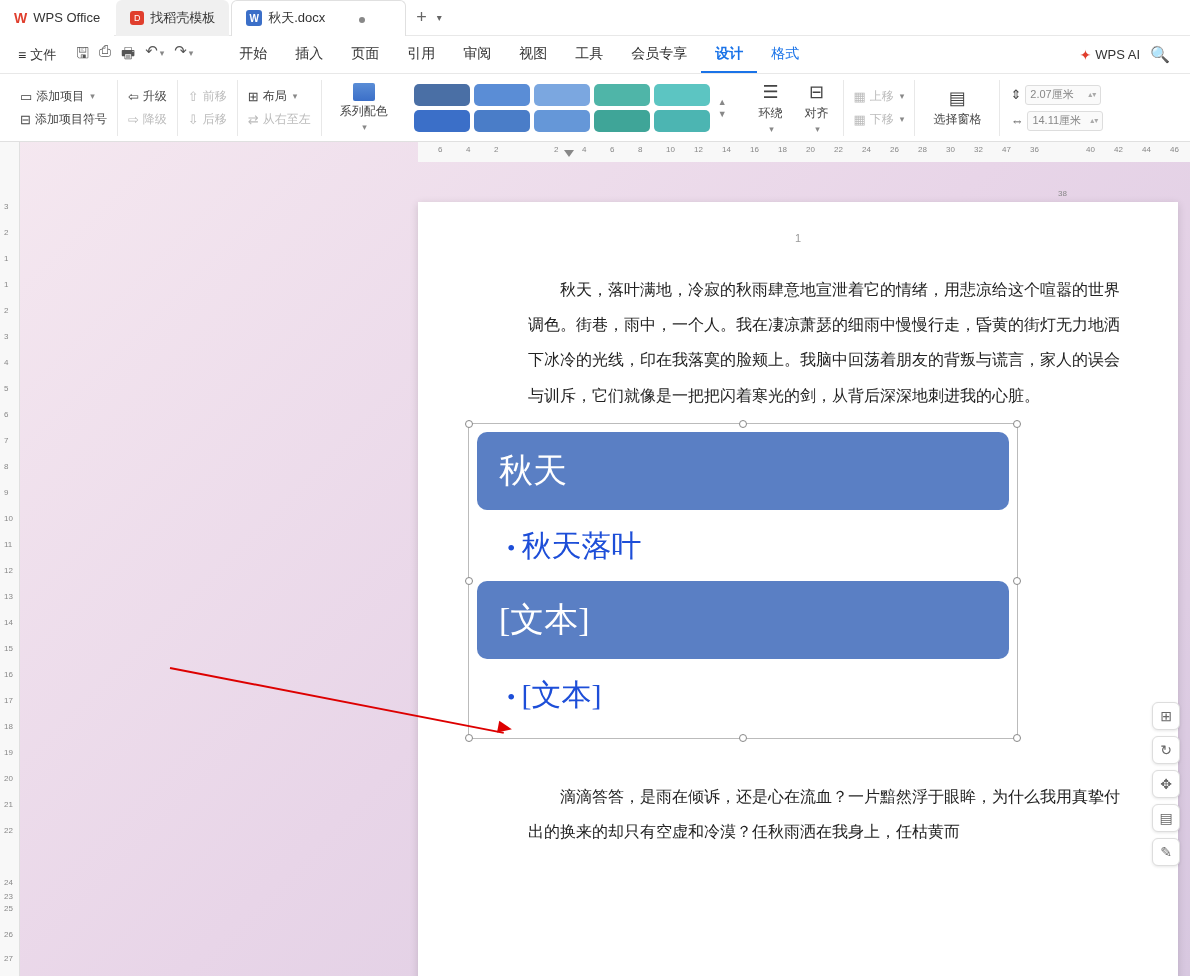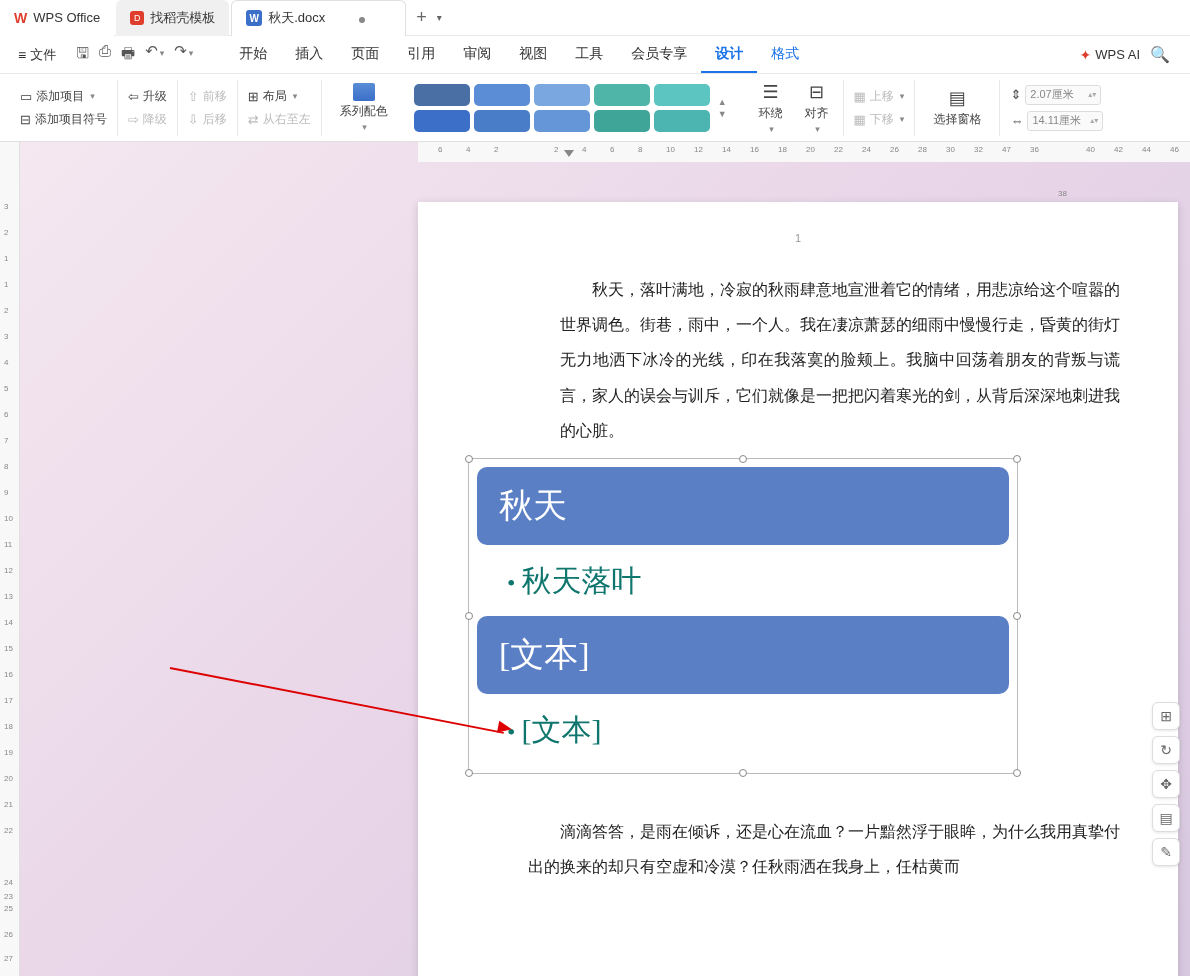--- a/index.html
+++ b/index.html
@@ -59,31 +59,31 @@
 .vruler { width: 20px; background: #f8f8f8; border-right: 1px solid #e0e0e0; position: relative; font-size: 8px; color: #888; }
 .vruler .tick { position: absolute; left: 4px; }
 .hruler-wrap { position: absolute; top: 0; left: 418px; right: 0; height: 20px; background: #f8f8f8; z-index: 5; }
 .hruler { position: relative; height: 20px; font-size: 8px; color: #888; }
 .hruler .tick { position: absolute; top: 3px; }
 .ruler-marker { position: absolute; top: 8px; width: 0; height: 0; border-left: 5px solid transparent; border-right: 5px solid transparent; border-top: 7px solid #888; }
 
 .page { position: absolute; top: 60px; left: 418px; width: 760px; min-height: 900px; background: #fff; box-shadow: 0 2px 8px rgba(0,0,0,.15); padding: 70px 58px 40px 110px; }
 .page-num { text-align: center; font-size: 11px; color: #999; position: absolute; top: 30px; left: 0; right: 0; }
 .para { font-size: 16px; line-height: 2.2; color: #222; font-family: "SimSun", serif; text-align: justify; }
-.para.first { text-indent: 2em; margin-left: 32px; }
+.para.first { text-indent: 2em; }
 .para.last { margin-top: 40px; text-indent: 2em; }
 
 
 .smartart { position: relative; margin-top: 10px; width: 550px; left: -60px; border: 1px solid #bbb; padding: 8px; }
 .handle { position: absolute; width: 8px; height: 8px; background: #fff; border: 1px solid #888; border-radius: 50%; }
 .h-tl { top: -4px; left: -4px; } .h-tc { top: -4px; left: 50%; margin-left: -4px; } .h-tr { top: -4px; right: -4px; }
 .h-ml { top: 50%; left: -4px; margin-top: -4px; } .h-mr { top: 50%; right: -4px; margin-top: -4px; }
 .h-bl { bottom: -4px; left: -4px; } .h-bc { bottom: -4px; left: 50%; margin-left: -4px; } .h-br { bottom: -4px; right: -4px; }
 .sa-block { background: #5a7fc4; border-radius: 10px; padding: 16px 22px; color: #fff; font-size: 34px; font-family: "SimSun", serif; margin-bottom: 8px; }
-.sa-bullet { font-size: 30px; font-family: "SimSun", serif; color: #0f766e; padding: 8px 0 14px 30px; }
+.sa-bullet { font-size: 30px; font-family: "SimSun", serif; color: #1d4ed8; padding: 8px 0 14px 30px; }
 .sa-bullet::before { content: "• "; font-size: 24px; }
 
 .side-toolbox { position: absolute; right: 10px; top: 560px; display: flex; flex-direction: column; gap: 6px; }
 .tbx { width: 28px; height: 28px; background: #fff; border: 1px solid #ddd; border-radius: 6px; display: flex; align-items: center; justify-content: center; font-size: 14px; color: #666; box-shadow: 0 1px 3px rgba(0,0,0,.1); }
 
 .para-widget { position: absolute; left: 470px; top: 650px; display: flex; align-items: center; gap: 2px; color: #888; font-size: 14px; border: 1px solid #ddd; border-radius: 3px; padding: 2px 4px; background: #fff; }
 
 .arrow-line { position: absolute; top: 525px; left: 170px; width: 340px; height: 2px; background: #d00; transform: rotate(11deg); transform-origin: left; z-index: 10; }
 .arrow-head { position: absolute; top: 580px; left: 498px; width: 0; height: 0; border-top: 6px solid transparent; border-bottom: 6px solid transparent; border-left: 14px solid #d00; transform: rotate(11deg); z-index: 10; }
 </style>

